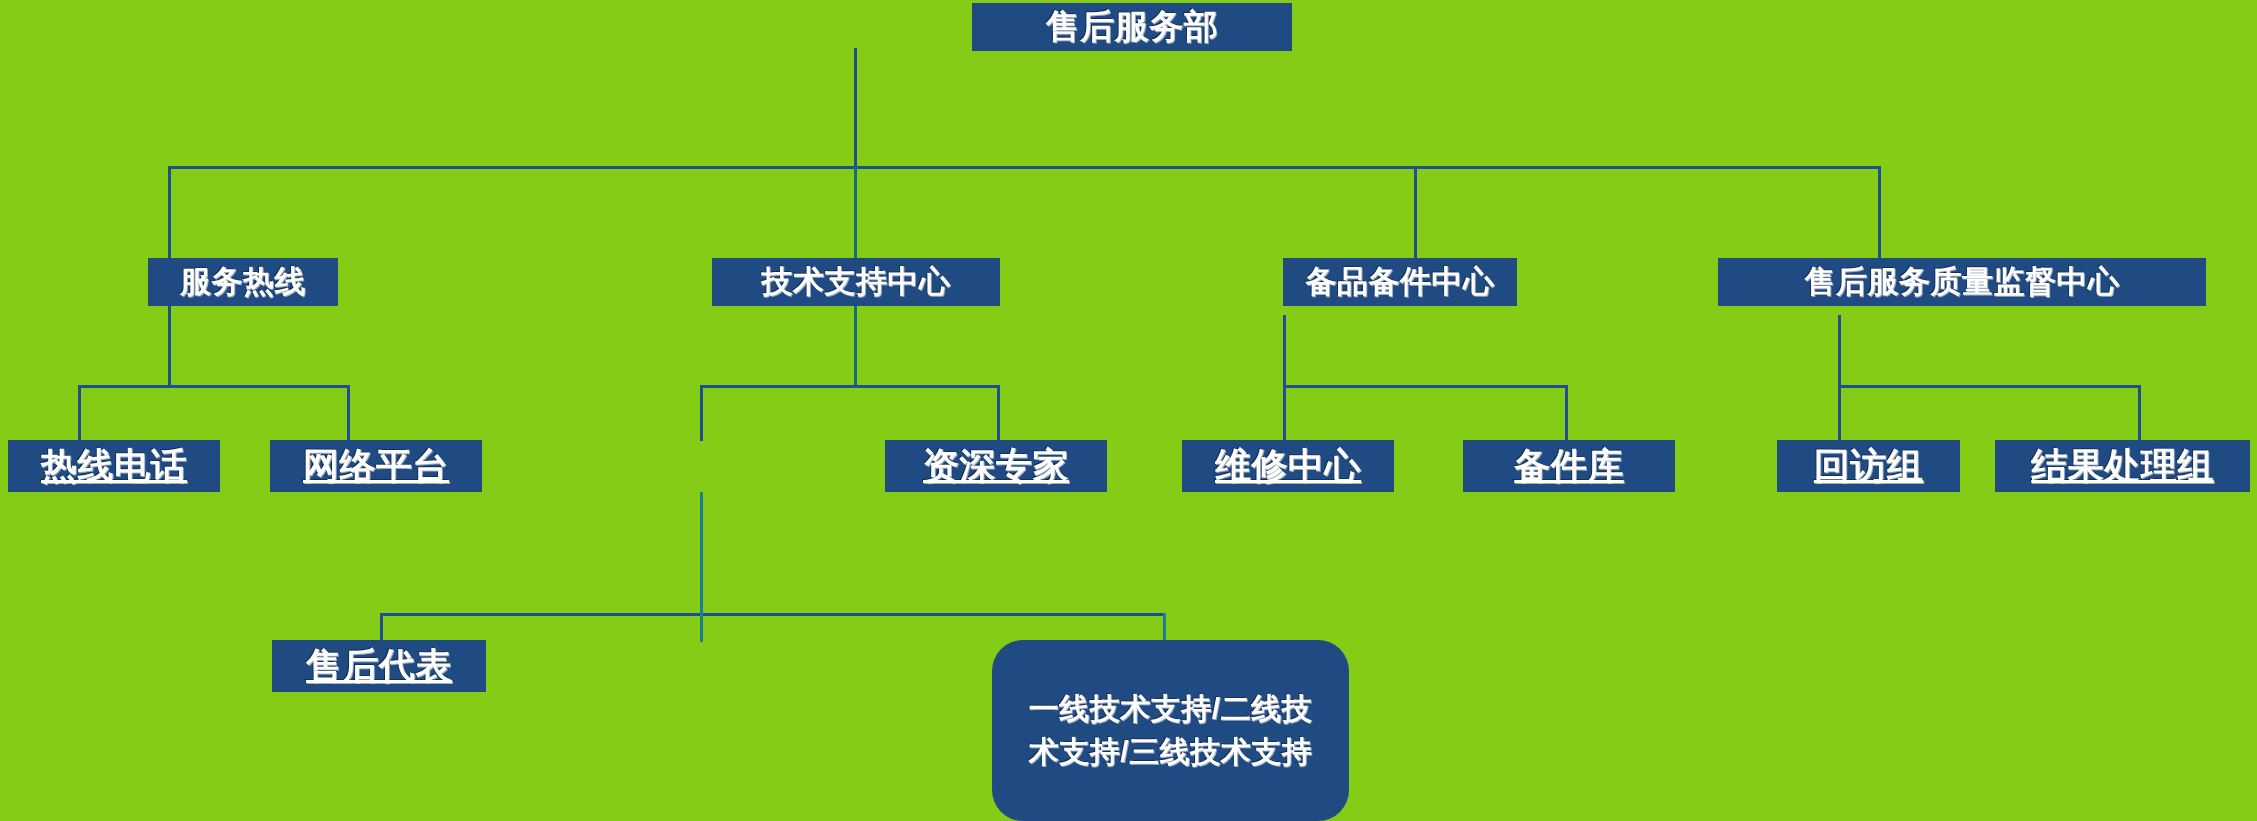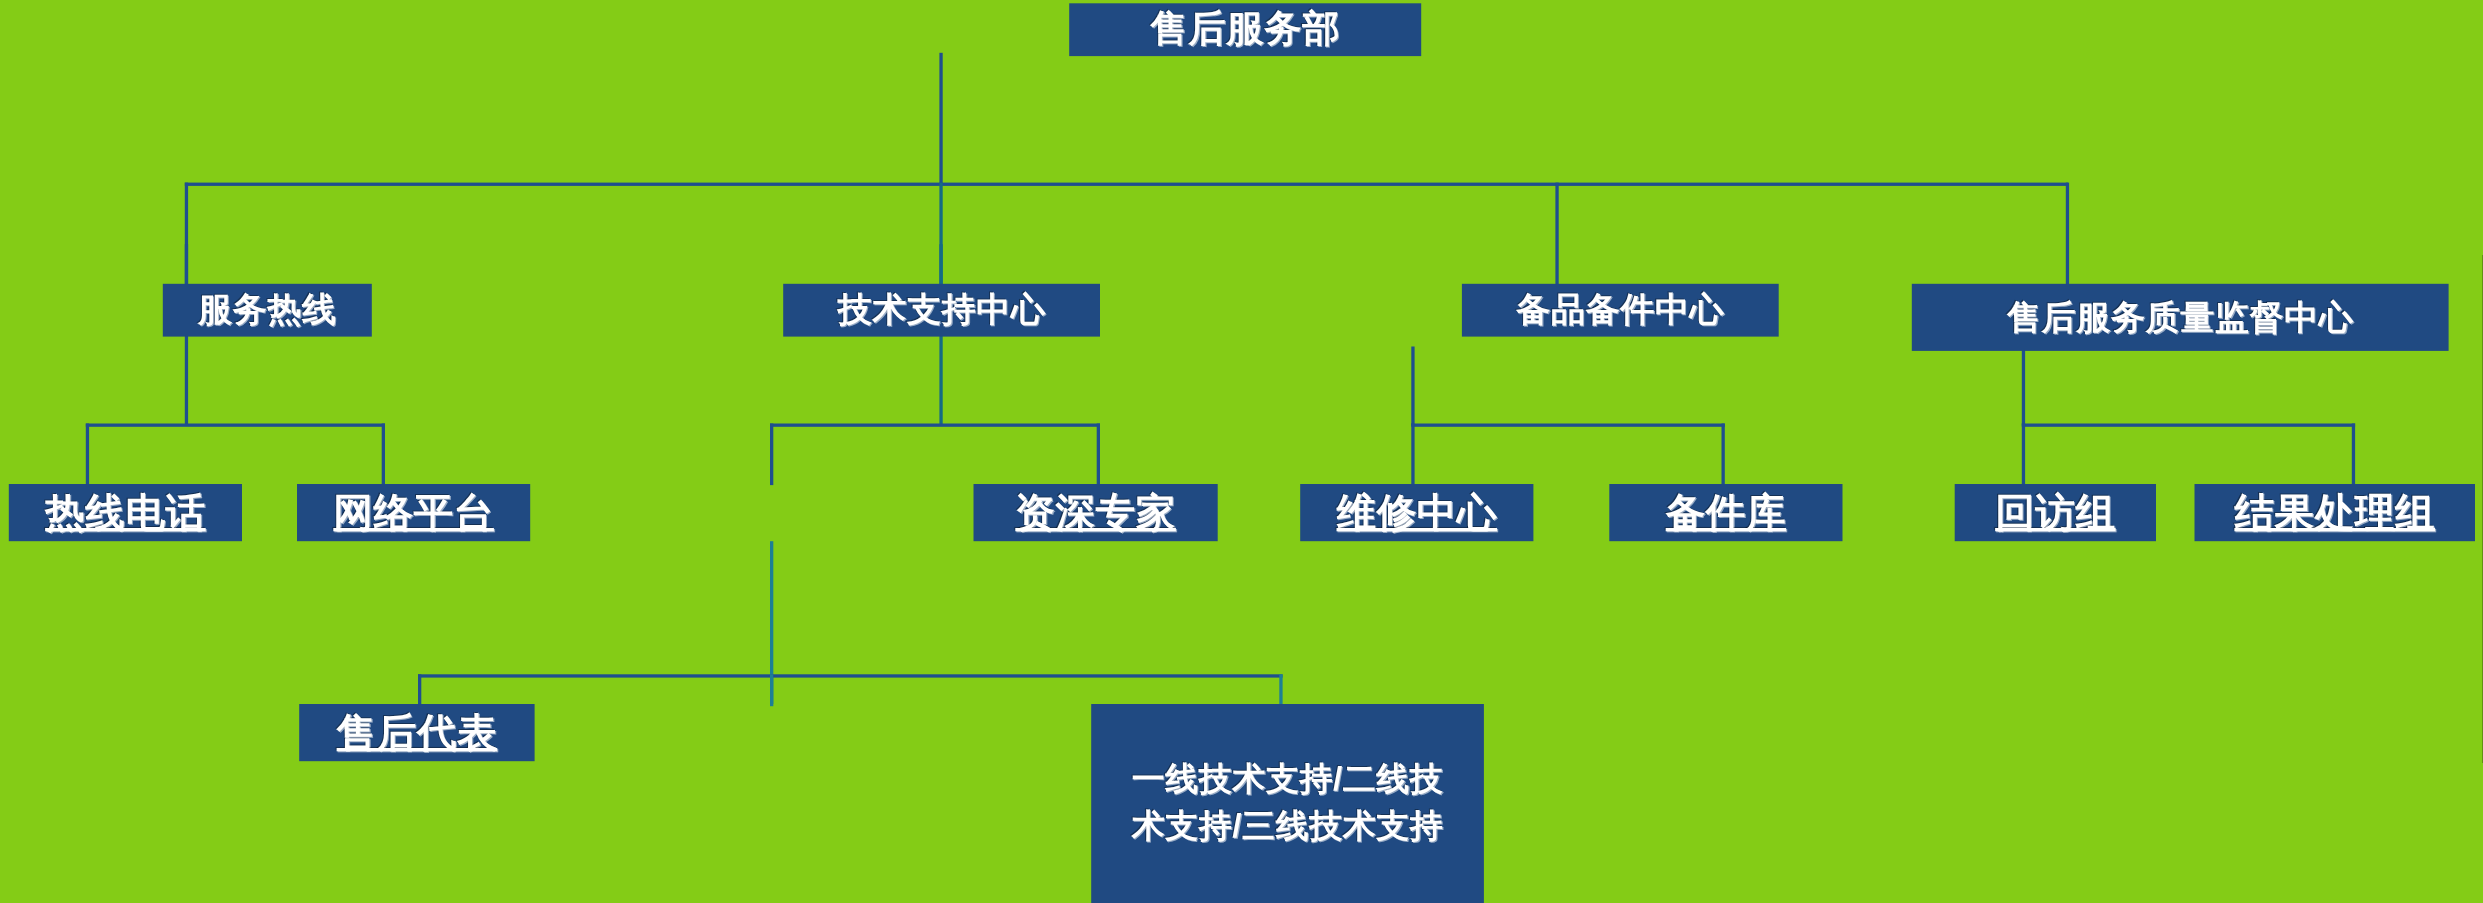--- a/index.html
+++ b/index.html
@@ -100,28 +100,28 @@
   <div class="ln v teal2" style="left:700px; top:492px; height:150px;"></div>
   <div class="ln h" style="left:380px; top:613px; width:786px;"></div>
   <div class="ln v" style="left:380px; top:613px; height:27px;"></div>
   <div class="ln v teal2" style="left:700px; top:613px; height:27px;"></div>
   <div class="ln v teal2" style="left:1163px; top:613px; height:27px;"></div>
 
   <div class="node f-xl" style="left:972px; top:3px; width:320px; height:48px;">售后服务部</div>
 
   <div class="node f-lg" style="left:148px; top:258px; width:190px; height:48px;">服务热线</div>
   <div class="node f-lg" style="left:712px; top:258px; width:288px; height:48px;">技术支持中心</div>
-  <div class="node f-lg" style="left:1283px; top:258px; width:288px; height:48px;margin-left:46px;">备品备件中心</div>
-  <div class="node f-lg" style="left:1718px; top:258px; width:488px; height:61px;margin-left:20px;">售后服务质量监督中心</div>
+  <div class="node f-lg" style="left:1283px; top:258px; width:234px; height:48px;">备品备件中心</div>
+  <div class="node f-lg" style="left:1718px; top:258px; width:488px; height:48px;">售后服务质量监督中心</div>
 
   <div class="node f-md" style="left:8px; top:440px; width:212px; height:52px;">热线电话</div>
   <div class="node f-md" style="left:270px; top:440px; width:212px; height:52px;">网络平台</div>
   <div class="node f-md" style="left:885px; top:440px; width:222px; height:52px;">资深专家</div>
   <div class="node f-md" style="left:1182px; top:440px; width:212px; height:52px;">维修中心</div>
   <div class="node f-md" style="left:1463px; top:440px; width:212px; height:52px;">备件库</div>
   <div class="node f-md" style="left:1750px; top:440px; width:183px; height:52px;margin-left:27px;">回访组</div>
   <div class="node f-md" style="left:1995px; top:440px; width:255px; height:52px;">结果处理组</div>
 
   <div class="node f-md" style="left:272px; top:640px; width:214px; height:52px;">售后代表</div>
-  <div class="node f-ml" style="left:992px; top:640px; width:357px; height:181px; line-height:1.42;">一线技术支持/二线技
+  <div class="node f-ml" style="left:992px; top:640px; width:357px; height:181px; line-height:1.42;border-radius:31px;">一线技术支持/二线技
 术支持/三线技术支持</div>
 
 </div>
 
 </body></html>

